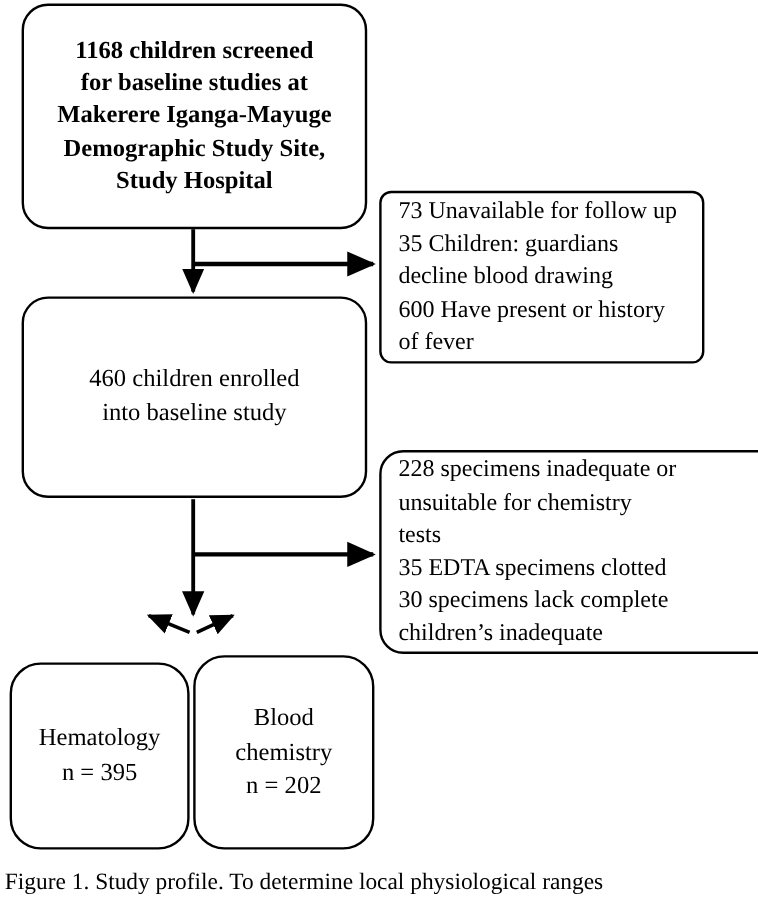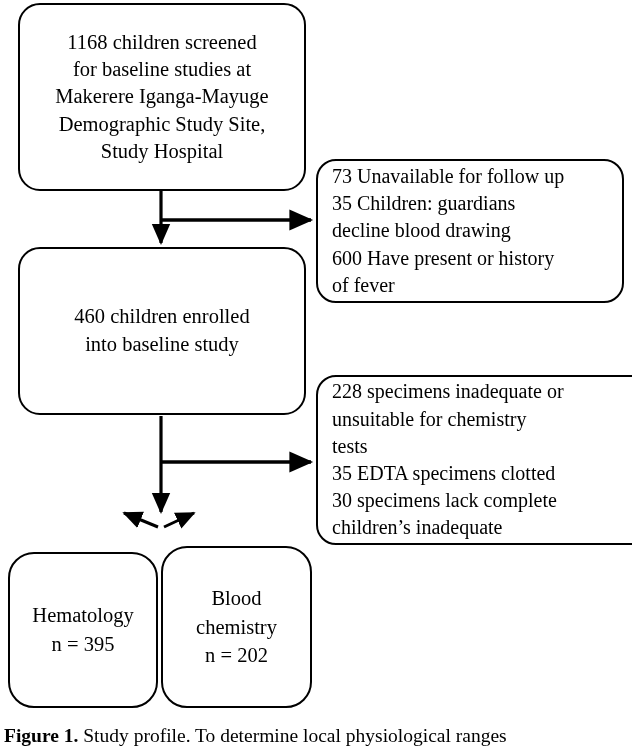--- a/index.html
+++ b/index.html
@@ -39,35 +39,36 @@
   }
   .center .lines { text-align: center; }
   .left .lines { text-align: left; padding-left: 14px; }
 
   
   #node-screened {
     left: 18px;  top: 3px;
     width: 288px; height: 188px;
     font-size: 20.5px;
     line-height: 1.33;
+    font-weight: bold;
   }
   
   #node-enrolled {
     left: 18px;  top: 247px;
     width: 288px; height: 168px;
     font-size: 20.5px;
     line-height: 1.35;
   }
   
   #node-exclusion-1 {
     left: 316px; top: 159px;
-    width: 308px; height: 144px;
+    width: 271px; height: 144px;
     font-size: 20px;
     line-height: 1.36;
-    border-radius: 20px;
+    border-radius: 10px;
   }
   
   #node-exclusion-2 {
     left: 316px; top: 375px;
     width: 348px; height: 170px;
     font-size: 20px;
     line-height: 1.36;
     border-radius: 20px;
   }
   
@@ -100,21 +101,21 @@
   #caption {
     position: absolute;
     left: 4px;
     top: 724px;
     width: 628px;
     font-size: 19.5px;
     line-height: 1.2;
     white-space: nowrap;
     overflow: hidden;
   }
-  #caption .fig-label { font-weight: bold; }
+  #caption .fig-label { font-weight: normal; }
 </style>
 </head>
 <body>
 
 <div id="page">
 
   <svg id="connectors" viewBox="0 0 632 748" width="632" height="748" aria-hidden="true">
     <defs>
       <marker id="arrowhead" markerWidth="7" markerHeight="7" refX="6" refY="3.2" orient="auto" markerUnits="strokeWidth">
         <path d="M0,0.3 L6.6,3.2 L0,6.1 z" fill="#000000"></path>

